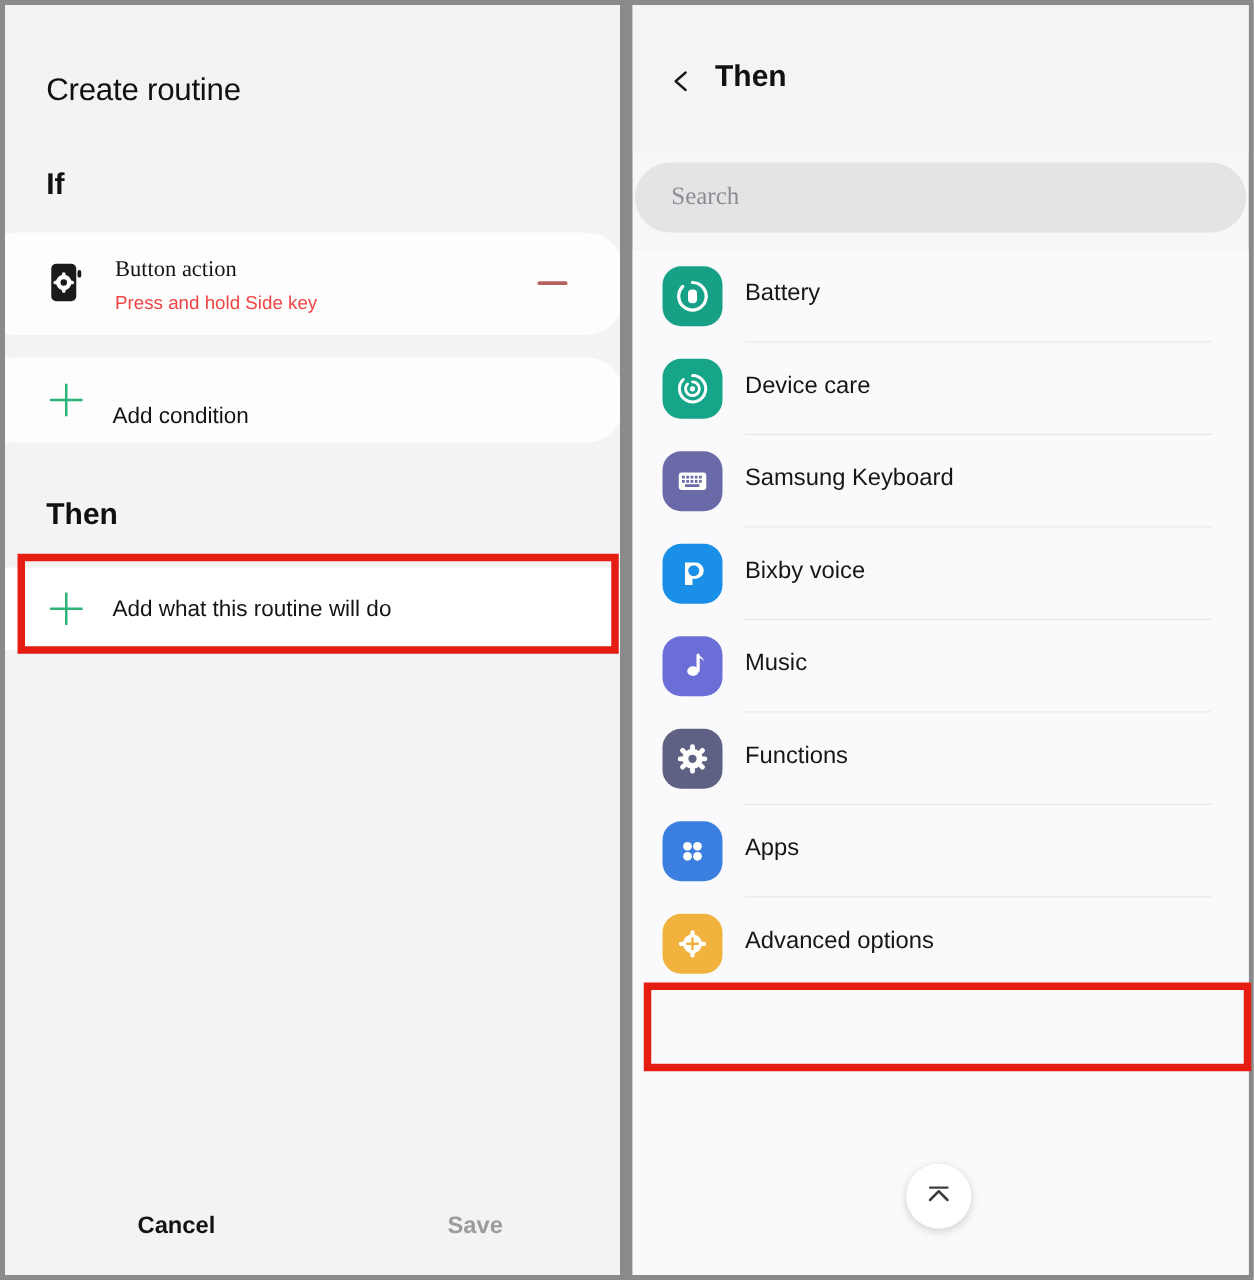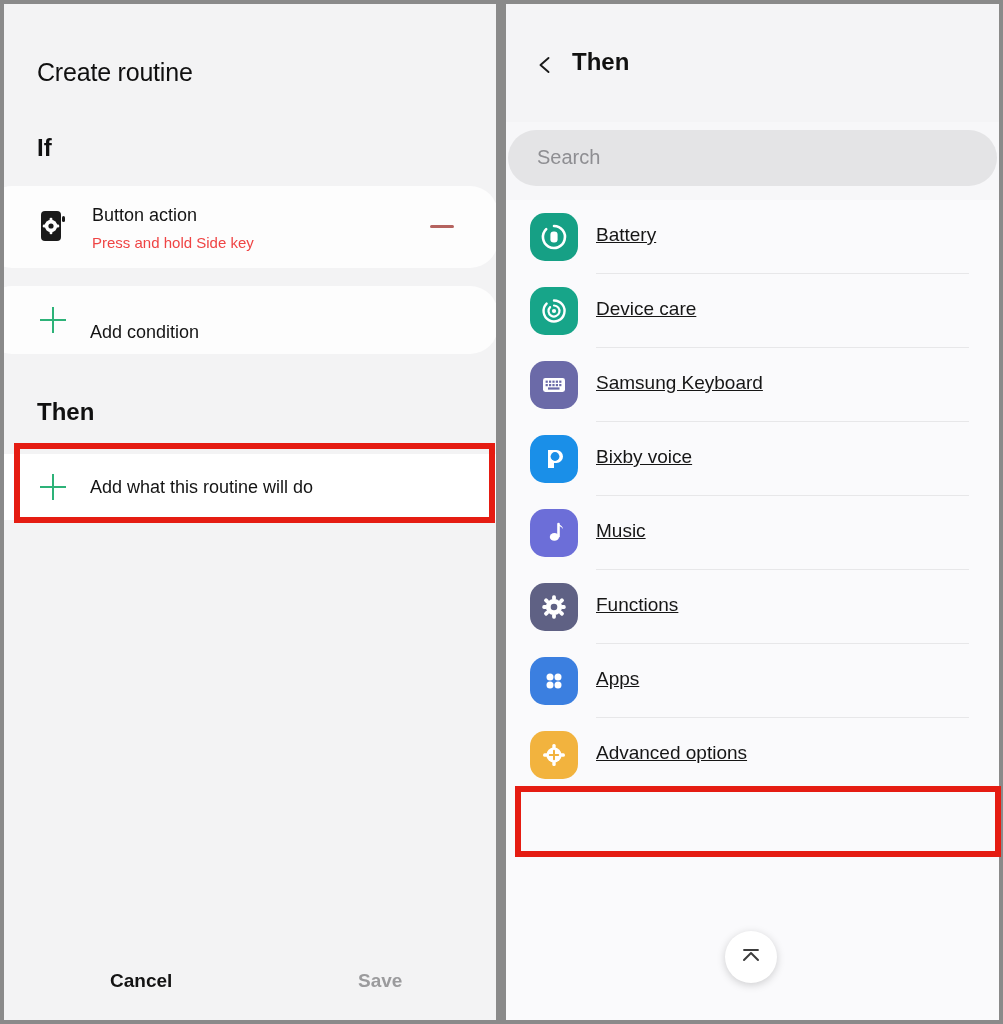--- a/index.html
+++ b/index.html
@@ -86,20 +86,21 @@
     top: 24px;
     width: 26px;
     height: 32px;
   }
   .cond-title {
     position: absolute;
     left: 108px;
     top: 19px;
     font-size: 18px;
     color: #141414;
+    font-family: Liberation Serif, serif;
   }
   .cond-sub {
     position: absolute;
     left: 108px;
     top: 48px;
     font-size: 15px;
     color: #ef4444;
   }
   .minus-btn {
     position: absolute;
@@ -205,20 +206,21 @@
     height: 56px;
     background: #e4e4e6;
     border-radius: 28px;
   }
   #search-placeholder {
     position: absolute;
     left: 29px;
     top: 16px;
     font-size: 20px;
     color: #8e8e92;
+    font-family: Liberation Serif, serif;
   }
 
   #option-list {
     position: absolute;
     left: 0;
     top: 196px;
     width: 493px;
     height: 820px;
     background: #fafafc;
   }
@@ -238,21 +240,20 @@
     display: flex;
     align-items: center;
     justify-content: center;
   }
   .opt-label {
     position: absolute;
     left: 90px;
     top: 24px;
     font-size: 19px;
     color: #161616;
-    text-decoration: underline;
   }
   .opt-divider {
     position: absolute;
     left: 90px;
     right: 30px;
     bottom: 0;
     height: 1px;
     background: #e7e7e9;
   }
 

